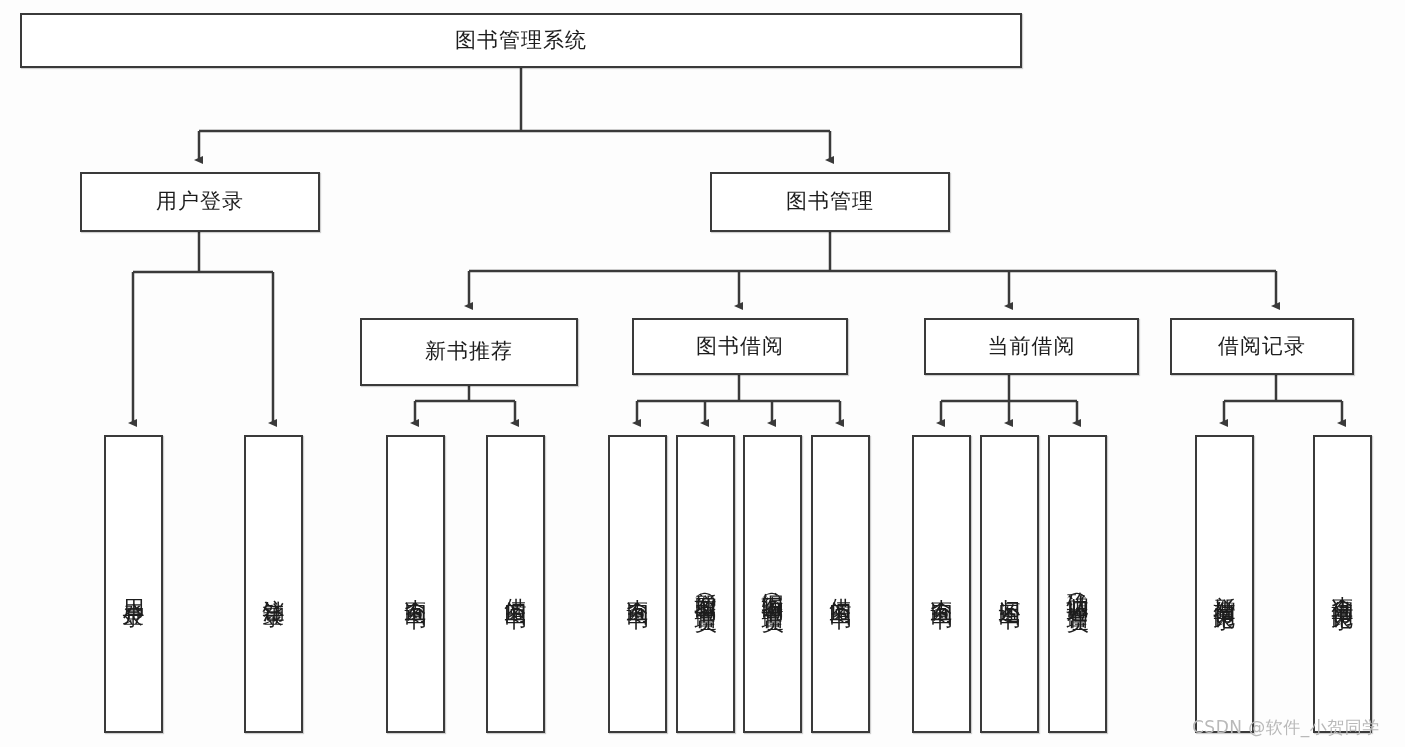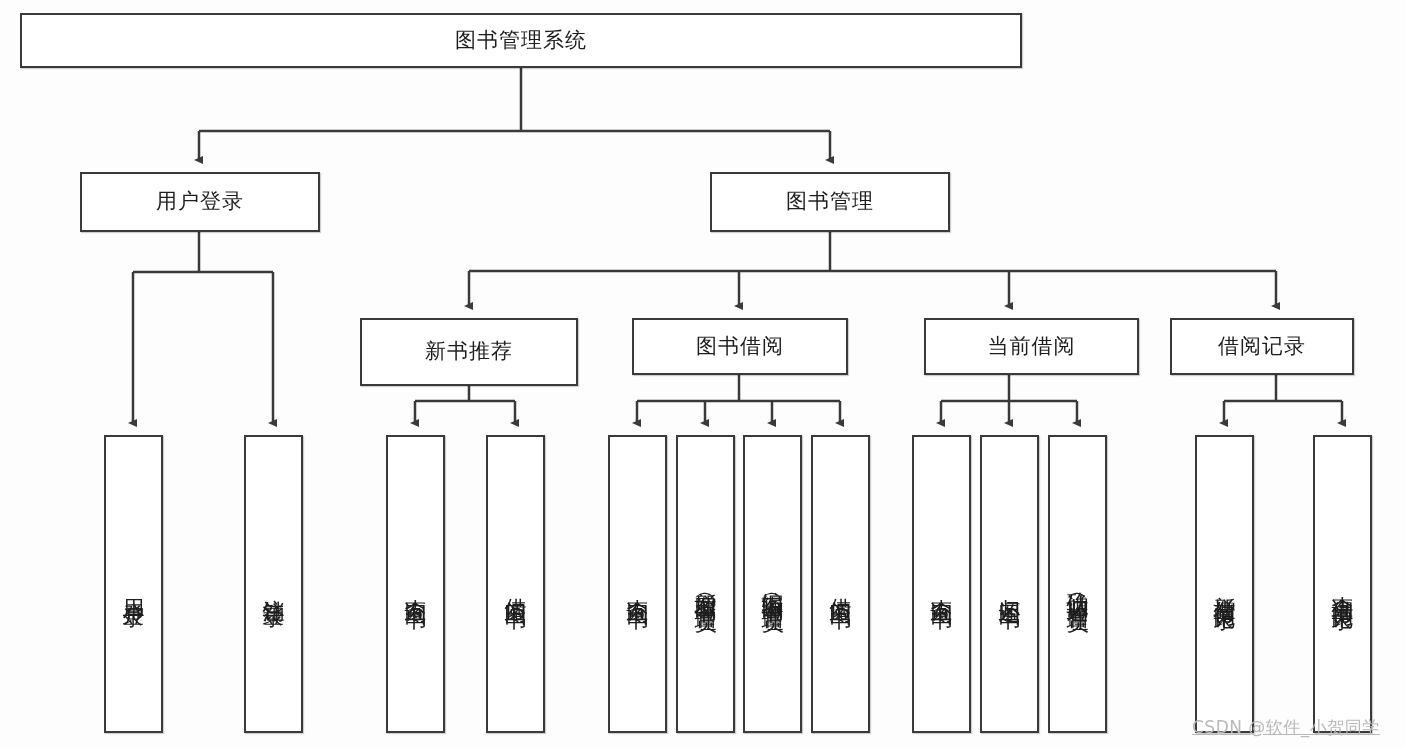--- a/index.html
+++ b/index.html
@@ -183,15 +183,15 @@
     <span class="label">确认归还（管理员）</span>
   </div>
 
   <div class="node leaf" style="left:1195px; top:435px; width:59px; height:298px;">
     <span class="label">新增借阅记录</span>
   </div>
   <div class="node leaf" style="left:1313px; top:435px; width:59px; height:298px;">
     <span class="label">查询借阅记录</span>
   </div>
 
-  <div class="watermark" style="left:1192px; top:716px;text-decoration:underline;">CSDN @软件_小贺同学</div>
+  <div class="watermark" style="left:1192px; top:716px;">CSDN @软件_小贺同学</div>
 
 </div>
 
 </body></html>

